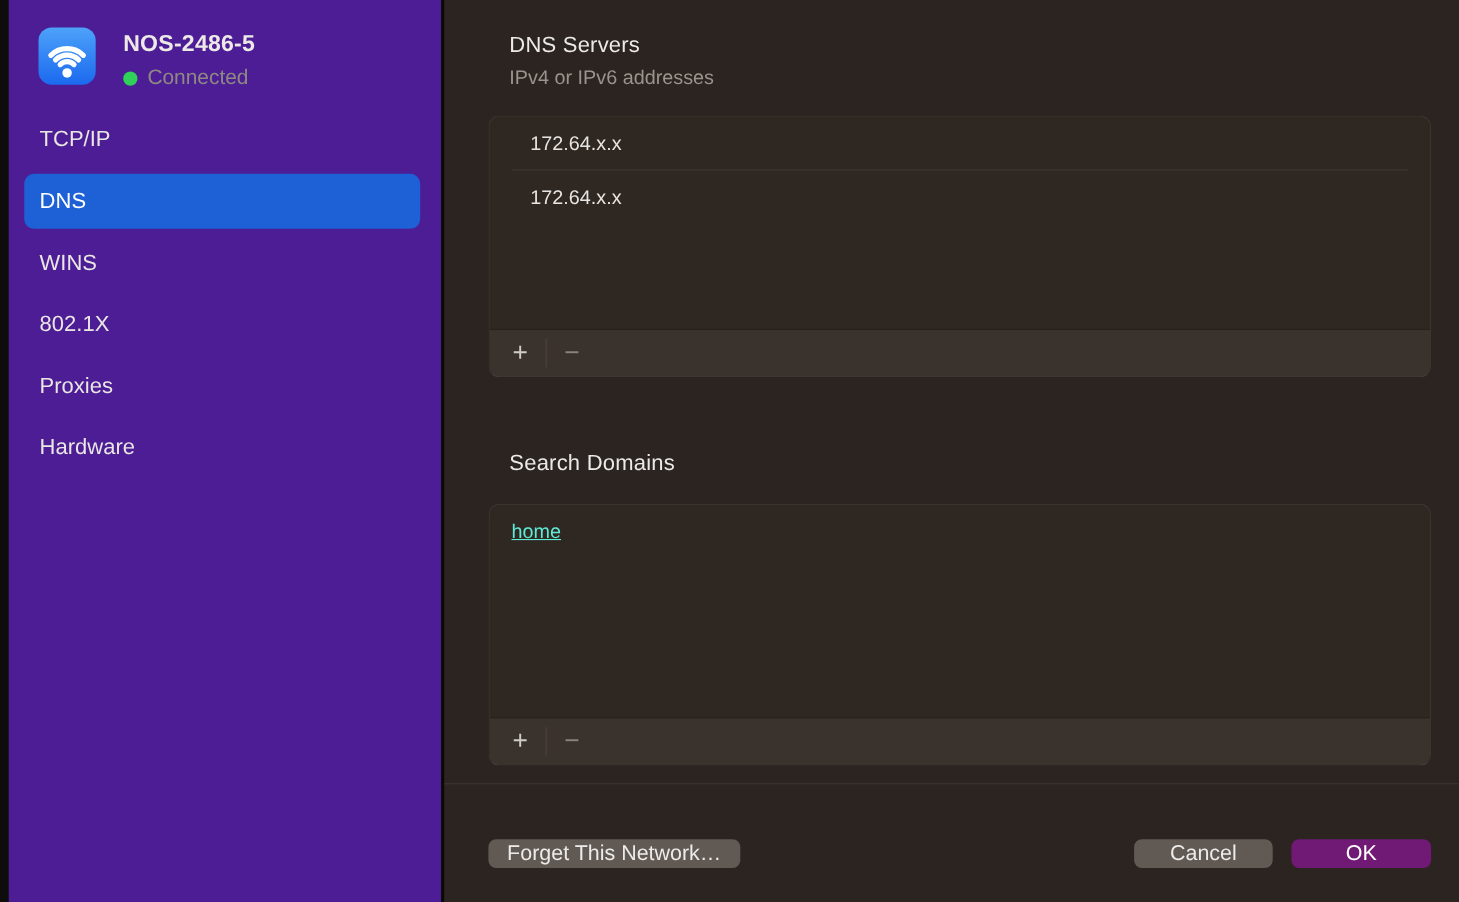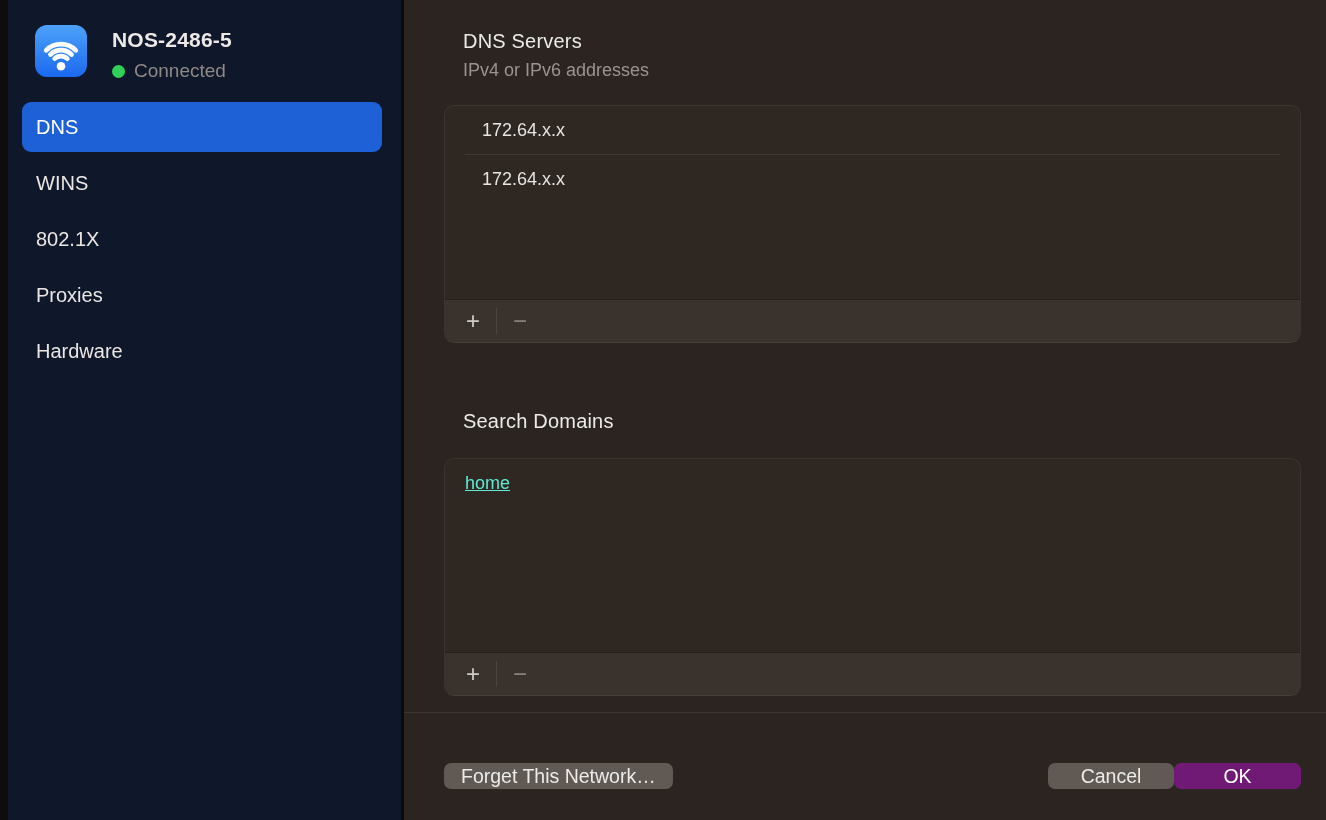--- a/index.html
+++ b/index.html
@@ -8,21 +8,21 @@
     font-family:"Liberation Sans", sans-serif;
     background:#2b2420;
     position:relative;
     -webkit-font-smoothing:antialiased;
   }
 
   
   .left-strip { position:absolute; left:0; top:0; width:8px; height:820px; background:#0f0d0c; }
 
   
-  .sidebar { position:absolute; left:8px; top:0; width:393px; height:820px; background:#0f172a; }
+  .sidebar { position:absolute; left:8px; top:0; width:393px; height:820px; background:#4c1d95; }
   .sidebar-divider { position:absolute; left:401px; top:0; width:3px; height:820px; background:#0b0909; }
 
   .net-header { position:absolute; left:27px; top:25px; display:flex; align-items:flex-start; }
   .wifi-badge {
     width:52px; height:52px; border-radius:12px; flex:0 0 auto;
     background:linear-gradient(180deg,#4da2f9 0%,#1b69ef 100%);
     display:flex; align-items:center; justify-content:center;
   }
   .wifi-badge svg { width:52px; height:52px; display:block; }
   .net-info { margin-left:25px; padding-top:3px; }
@@ -76,21 +76,21 @@
   .bottom-sep { position:absolute; left:0; right:0; top:712px; height:1px; background:#3d362f; }
 
   .action-bar { position:absolute; left:40px; right:25px; top:757px; height:38px; display:flex; align-items:center; }
   .btn {
     height:26px; border:none; border-radius:7px; font-size:19.5px;
     font-family:"Liberation Sans", sans-serif;
     display:inline-flex; align-items:center; justify-content:center; cursor:default;
   }
   .btn-forget { background:#605954; color:#edebe9; padding:0 17px; }
   .bar-spacer { flex:1; }
-  .btn-cancel { background:#605954; color:#edebe9; width:126px; }
+  .btn-cancel { background:#605954; color:#edebe9; width:126px; margin-right:17px; }
   .btn-ok { background:#701a75; color:#ffffff; width:127px; }
 </style>
 </head>
 <body>
 
 <div class="left-strip"></div>
 
 <div class="sidebar">
 
   <div class="net-header">
@@ -105,20 +105,23 @@
     <div class="net-info">
       <div class="net-name">NOS-2486-5</div>
       <div class="net-status">
         <span class="status-dot"></span>
         <span class="status-text">Connected</span>
       </div>
     </div>
   </div>
 
   <div class="nav">
+    <div class="nav-item">
+      <span>TCP/IP</span>
+    </div>
     <div class="nav-item selected">
       <span>DNS</span>
     </div>
     <div class="nav-item">
       <span>WINS</span>
     </div>
     <div class="nav-item">
       <span>802.1X</span>
     </div>
     <div class="nav-item">

